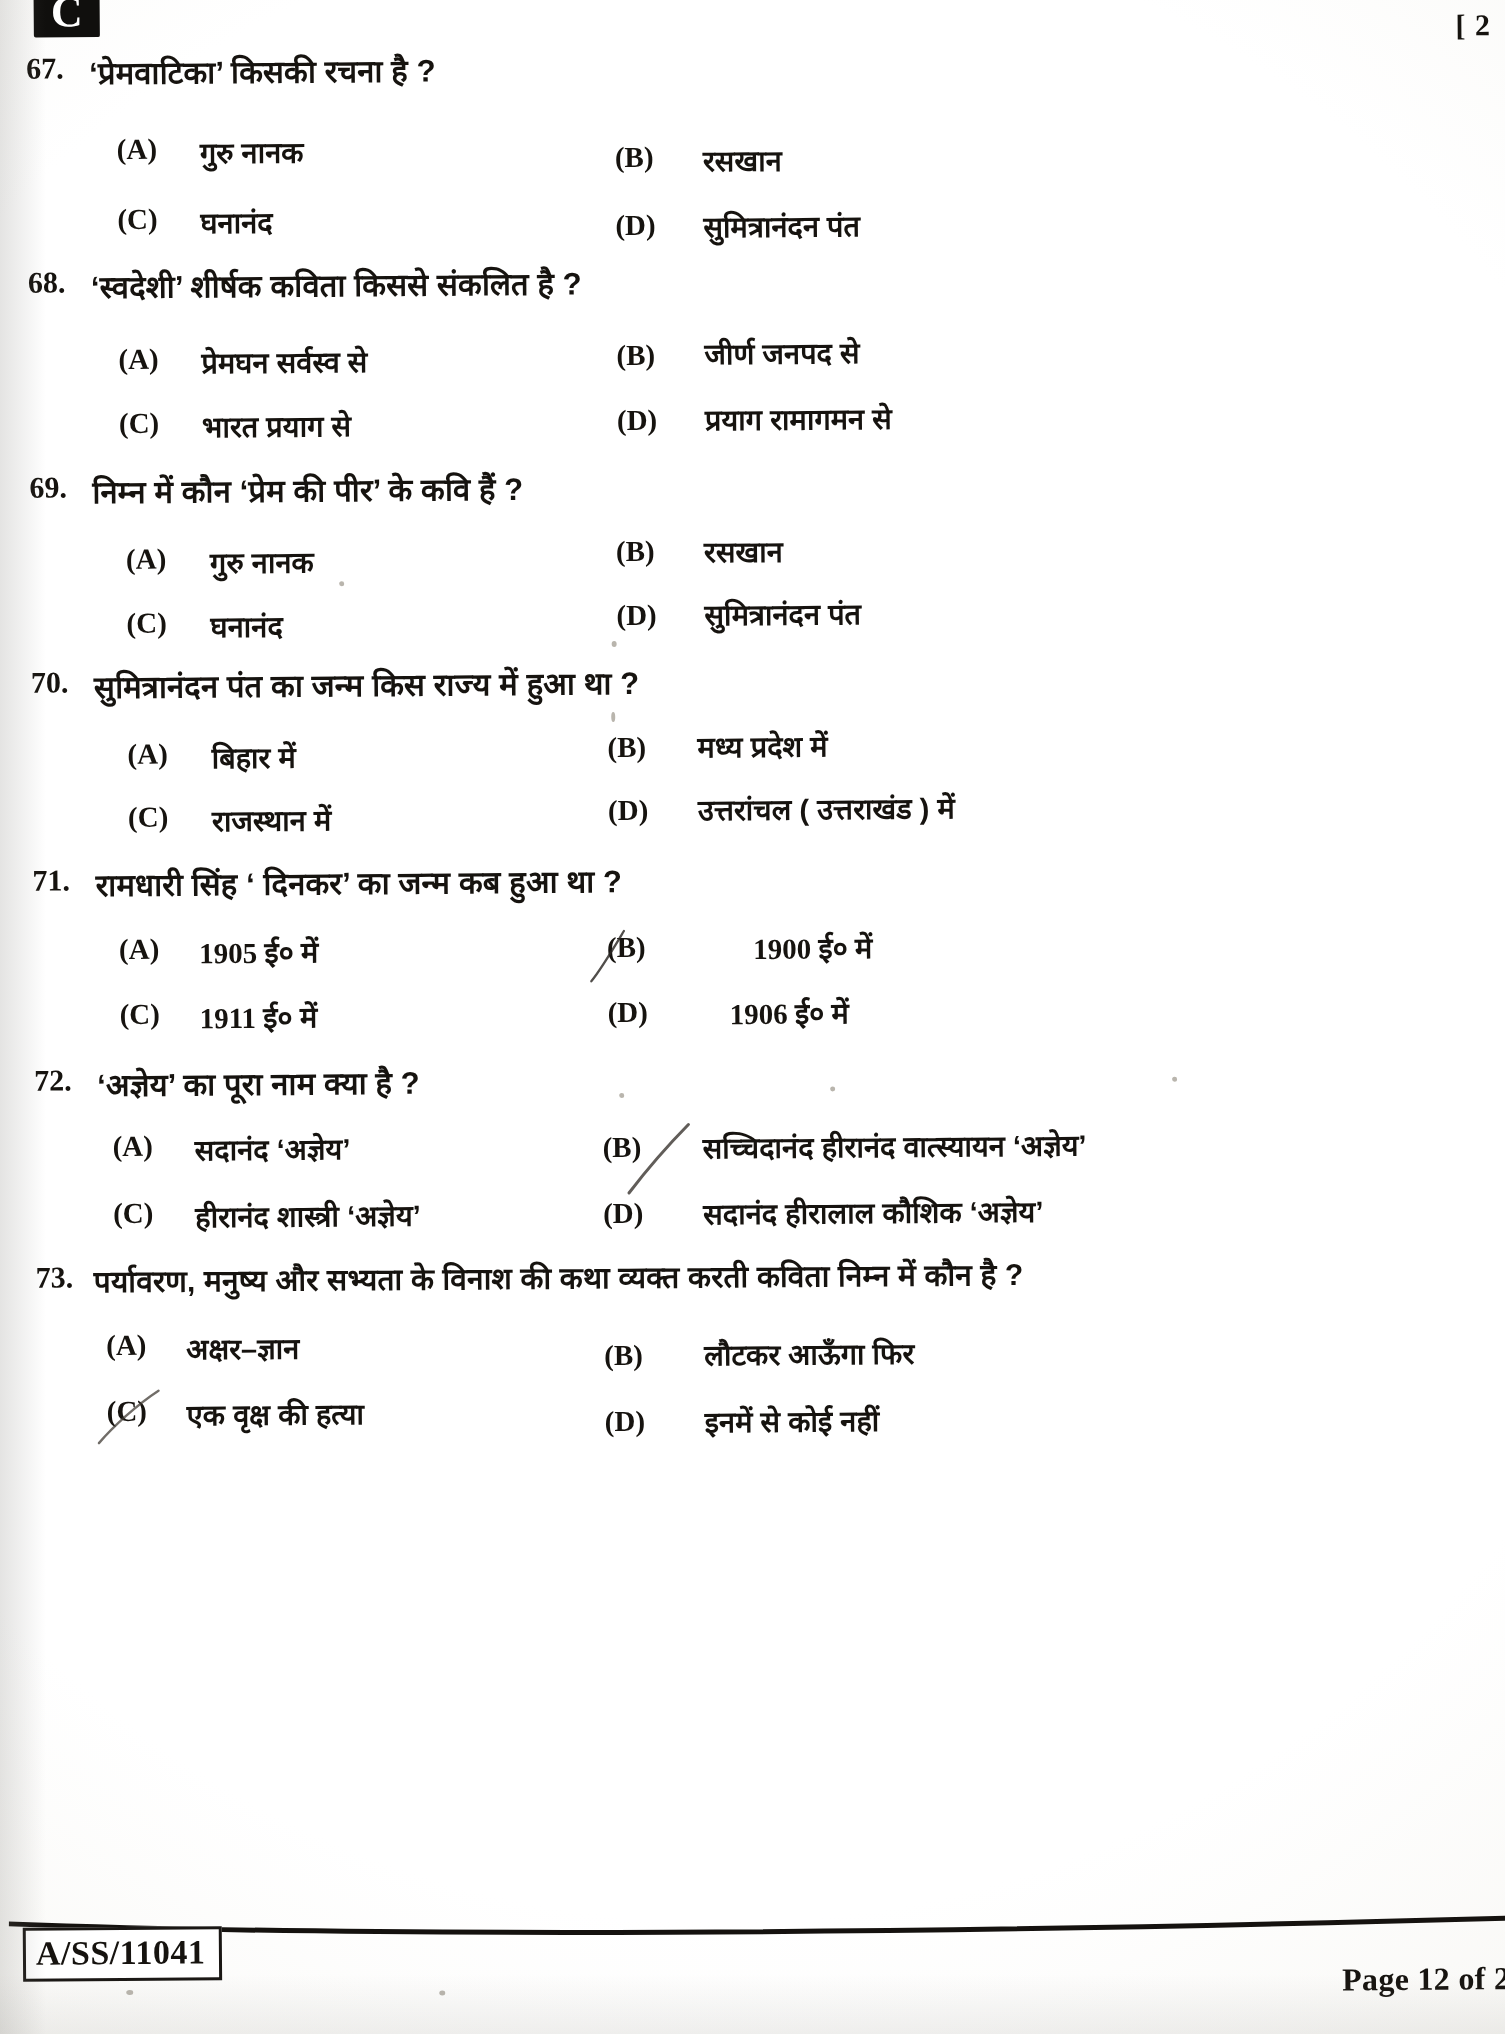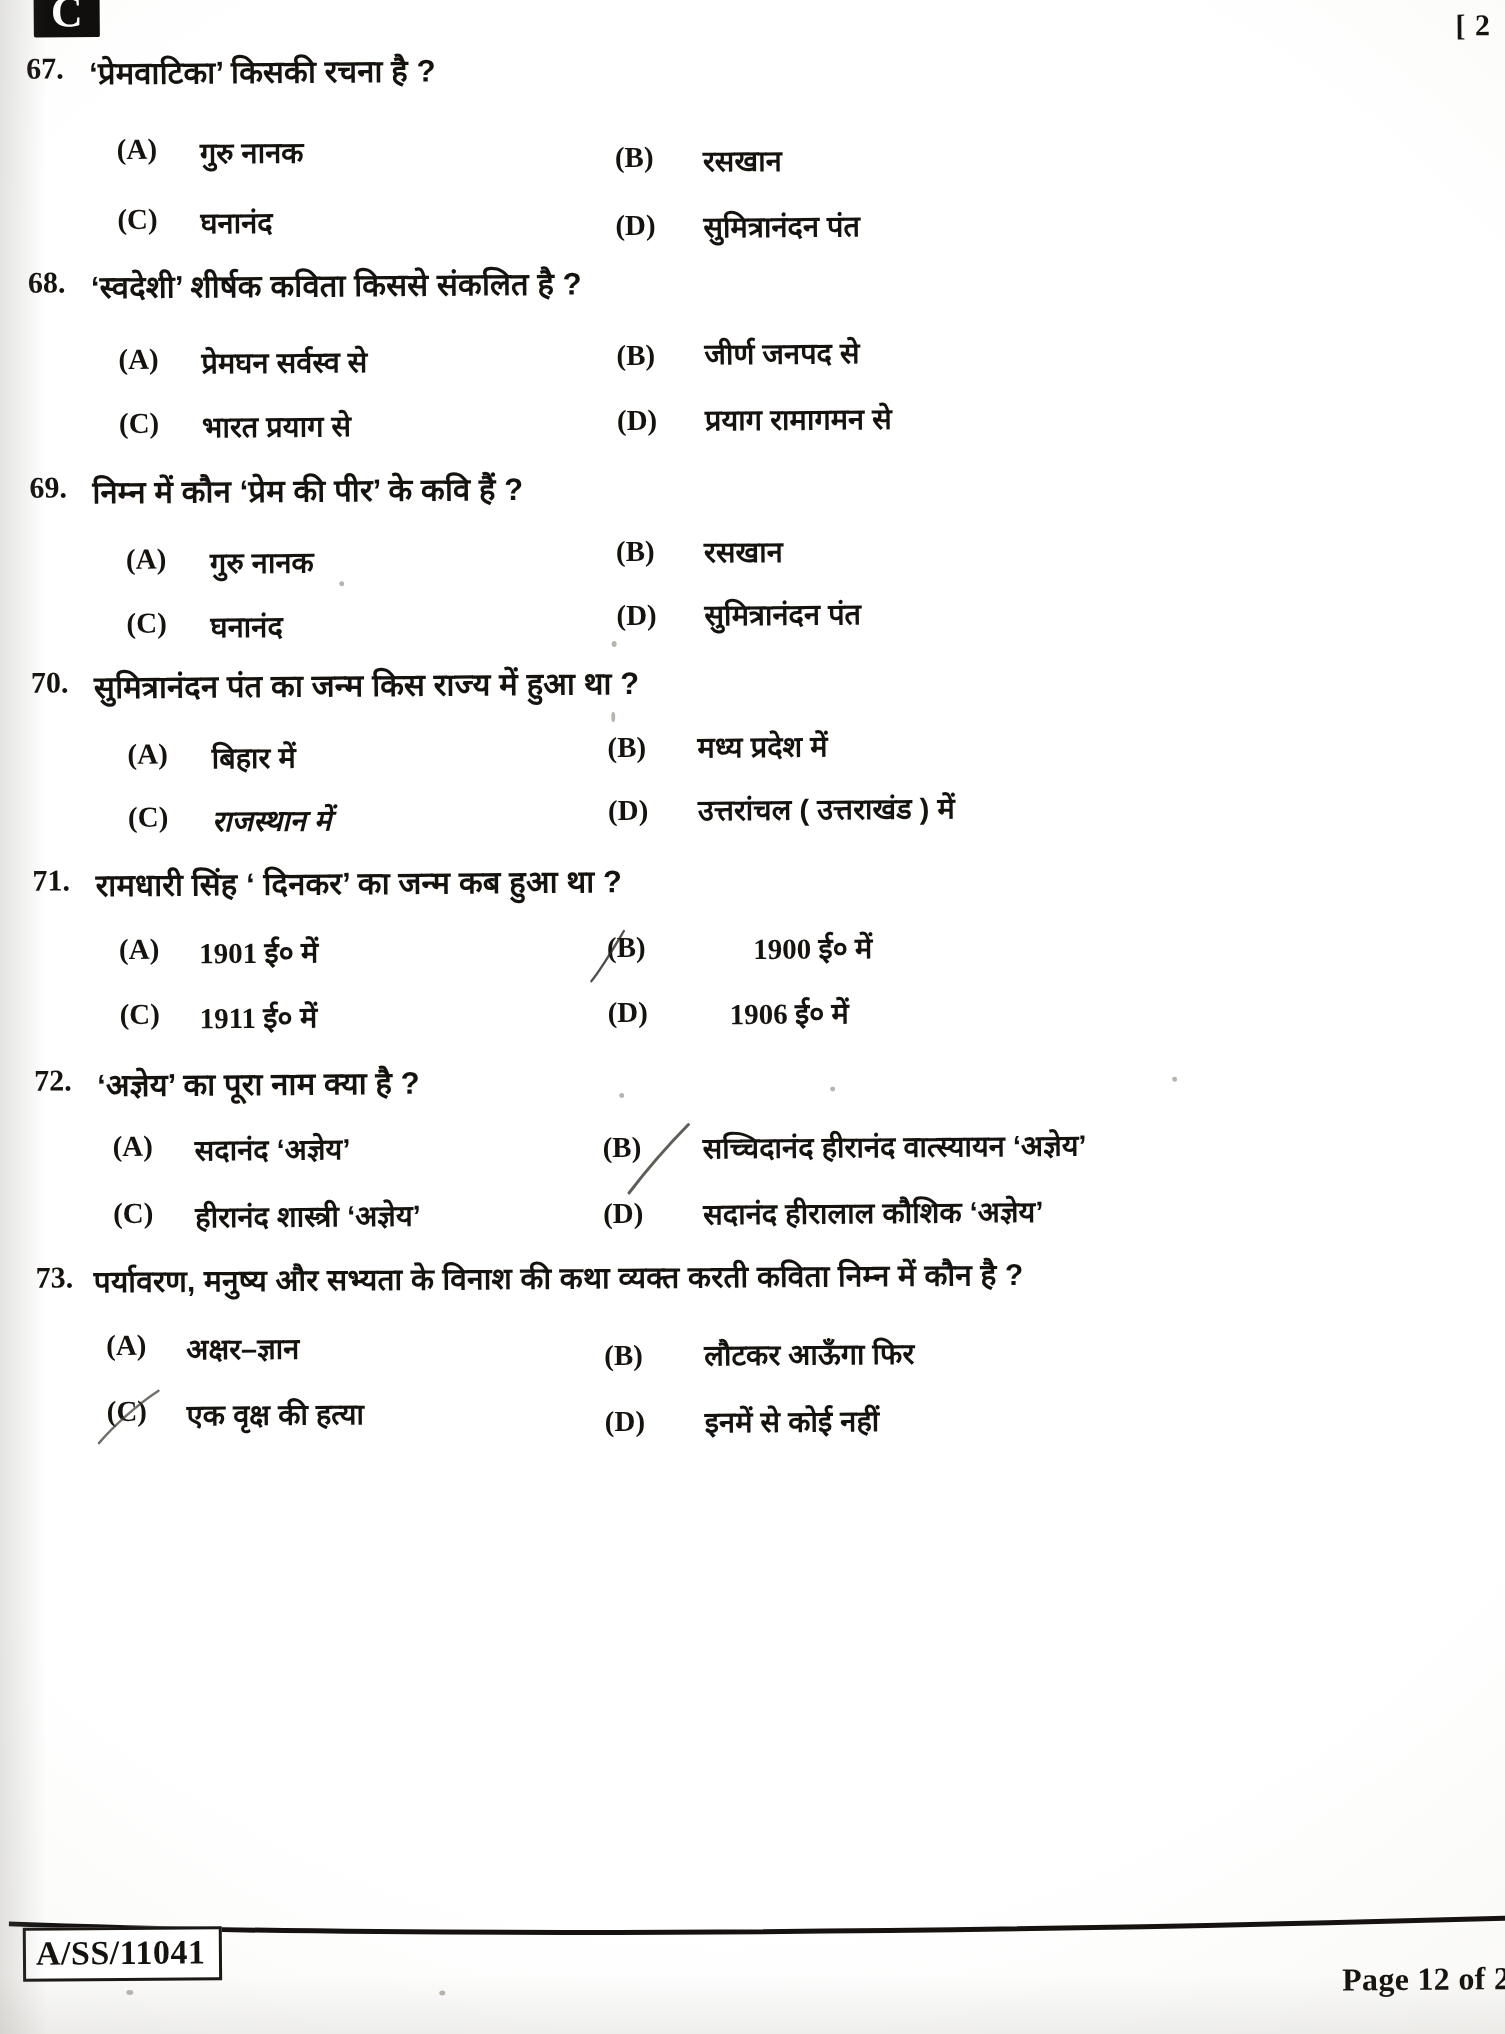--- a/index.html
+++ b/index.html
@@ -147,28 +147,28 @@
   <div class="optlbl" style="left:618px;top:598px;">(D)</div>
   <div class="opt" style="left:706px;top:594px;">सुमित्रानंदन पंत</div>
 
   <div class="qnum" style="top:660px;">70.</div>
   <div class="qtext" style="top:660px;">सुमित्रानंदन पंत का जन्म किस राज्य में हुआ था ?</div>
   <div class="optlbl" style="left:128px;top:733px;">(A)</div>
   <div class="opt" style="left:212px;top:733px;">बिहार में</div>
   <div class="optlbl" style="left:608px;top:730px;">(B)</div>
   <div class="opt" style="left:698px;top:726px;">मध्य प्रदेश में</div>
   <div class="optlbl" style="left:128px;top:796px;">(C)</div>
-  <div class="opt" style="left:212px;top:796px;font-style:italic;">राजस्थान में</div>
+  <div class="opt" style="left:212px;top:796px;">राजस्थान में</div>
   <div class="optlbl" style="left:608px;top:793px;">(D)</div>
   <div class="opt" style="left:698px;top:789px;">उत्तरांचल ( उत्तराखंड ) में</div>
 
   <div class="qnum" style="top:858px;">71.</div>
   <div class="qtext" style="top:858px;">रामधारी सिंह ‘ दिनकर’ का जन्म कब हुआ था ?</div>
   <div class="optlbl" style="left:118px;top:928px;">(A)</div>
-  <div class="opt opt-num" style="left:198px;top:928px;">1901 ई० में</div>
+  <div class="opt opt-num" style="left:198px;top:928px;">1905 ई० में</div>
   <div class="optlbl" style="left:606px;top:930px;">(B)</div>
   <div class="opt opt-num" style="left:752px;top:928px;">1900 ई० में</div>
   <div class="optlbl" style="left:118px;top:993px;">(C)</div>
   <div class="opt opt-num" style="left:198px;top:993px;">1911 ई० में</div>
   <div class="optlbl" style="left:606px;top:995px;">(D)</div>
   <div class="opt opt-num" style="left:728px;top:993px;">1906 ई० में</div>
 
   <div class="pen" style="left:586px;top:928px;">
     <svg width="60" height="58" viewBox="0 0 60 58">
       <path d="M4,52 C14,40 26,20 37,2" stroke="#2b2723" stroke-width="2.3" fill="none" stroke-linecap="round" opacity=".82"></path>

